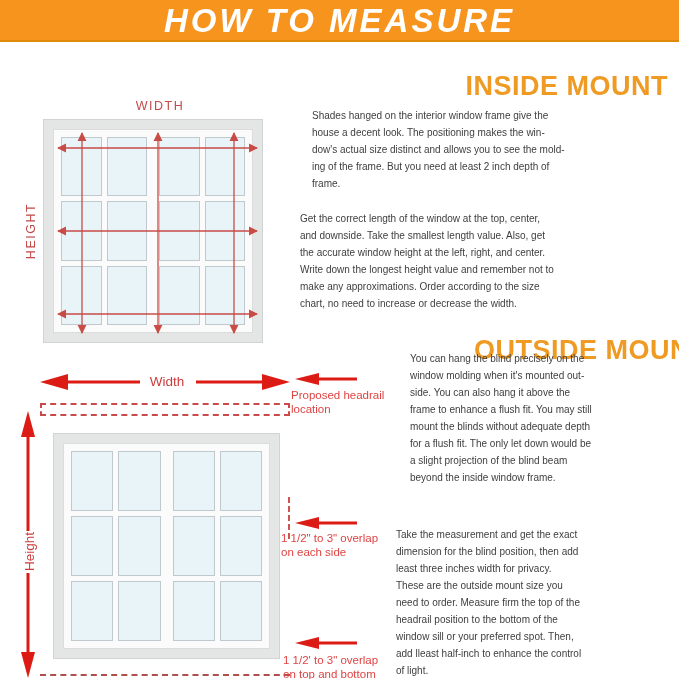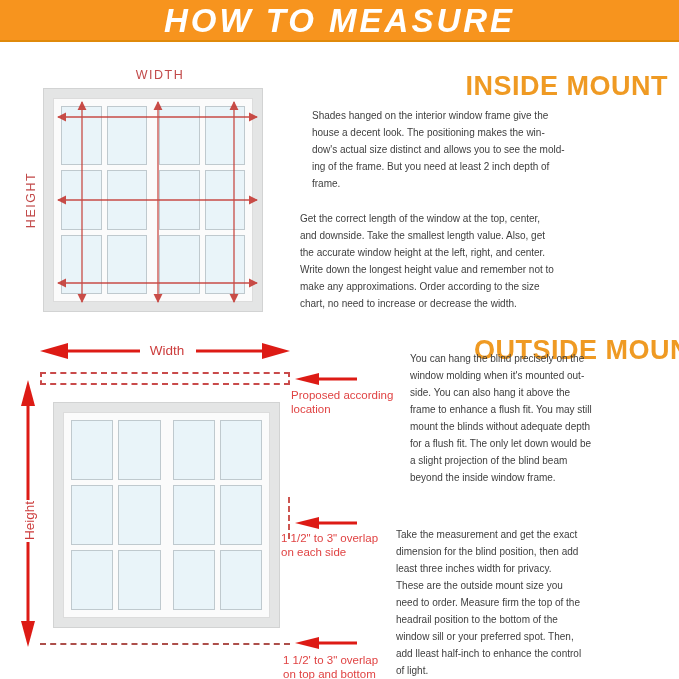--- a/index.html
+++ b/index.html
@@ -25,21 +25,21 @@
     width:100%; height:100%; background:#FBFBFB; border:1px solid #DCDCDC; padding:7px;
   }
   .sashes { display:flex; width:100%; height:100%; background:#FBFBFB; }
   .sash {
     flex:1; display:grid; grid-template-columns:1fr 1fr;
     grid-template-rows:1fr 1fr 1fr; gap:5px;
   }
   .sash + .sash { margin-left:12px; }
   .pane { background:#E9F4F9; border:1px solid #BFC9CE; }
   
-  .diagram { position:absolute; }
+  .diagram { position:absolute;margin-top:31px; }
   .diagram-inside { left:10px; top:60px; width:290px; height:270px; }
   .diagram-outside { left:10px; top:340px; width:290px; height:339px; }
   .diagram svg.overlay { position:absolute; left:0; top:0; pointer-events:none; }
   .dim-label {
     position:absolute; text-align:center; color:#C24A4A;
     font-size:12.5px; letter-spacing:1.5px;
   }
   .dim-label-sm {
     position:absolute; text-align:center; color:#CC3C3C; font-size:13.5px;
   }
@@ -189,21 +189,21 @@
         <line x1="18" y1="202" x2="18" y2="284" stroke-width="3"></line>
         <polygon points="18,307 11,281 25,281" stroke="none"></polygon>
       </g>
     </svg>
   </div>
 
   <svg class="annot-arrow" style="left:293px; top:371px;" viewBox="0 0 66 16">
     <polygon points="2,8 26,2 26,14" fill="#DD1B15"></polygon>
     <line x1="24" y1="8" x2="64" y2="8" stroke="#DD1B15" stroke-width="3"></line>
   </svg>
-  <span class="annot-label" style="left:291px; top:389px;">Proposed according
+  <span class="annot-label" style="left:291px; top:389px;">Proposed headrail
 location</span>
 
   <div class="dash-v"></div>
   <svg class="annot-arrow" style="left:293px; top:515px;" viewBox="0 0 66 16">
     <polygon points="2,8 26,2 26,14" fill="#DD1B15"></polygon>
     <line x1="24" y1="8" x2="64" y2="8" stroke="#DD1B15" stroke-width="3"></line>
   </svg>
   <span class="annot-label" style="left:281px; top:532px;">1 1/2" to 3" overlap
 on each side</span>
 

